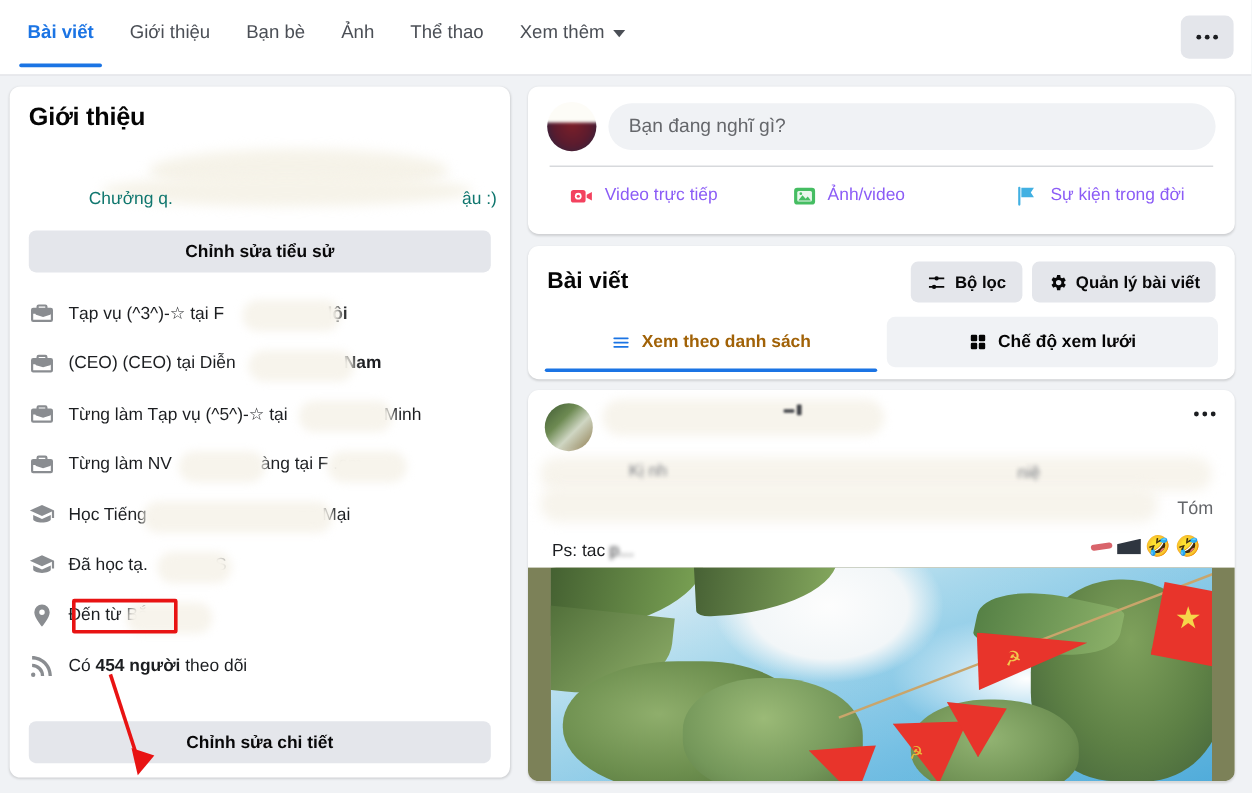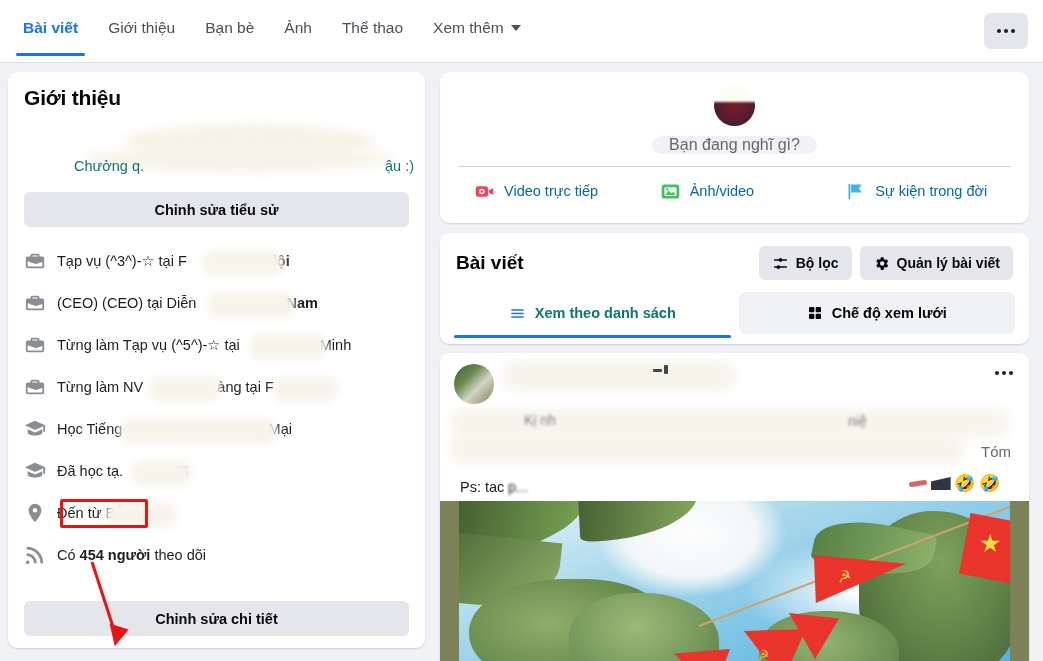--- a/index.html
+++ b/index.html
@@ -94,41 +94,41 @@
 
   
   .red-box {
     position: absolute; border: 3px solid #e81313; border-radius: 2px;
     pointer-events: none;
   }
   .arrow-svg { position: absolute; pointer-events: none; }
 
   
   .composer { padding: 13px 16px 8px 16px; }
-  .comp-top { display: flex; align-items: center; gap: 10px; flex-direction: column; }
+  .comp-top { display: flex; align-items: center; gap: 10px; }
   .avatar {
     width: 41px; height: 41px; border-radius: 50%;
     background: #fdfcf7; overflow: hidden; position: relative; flex: 0 0 41px;
   }
   .avatar .swoosh {
     position: absolute; left: -4px; top: 17px; width: 50px; height: 30px;
     background: radial-gradient(ellipse at 50% 0%, #7d1f28 0%, #5a1b2e 45%, #2a2340 75%, #cfc9bd 100%);
     border-radius: 0 0 50% 50% / 0 0 100% 100%;
     filter: blur(1.2px);
   }
   .comp-input {
     flex: 1; height: 39px; background: #f0f2f5; border-radius: 20px;
     display: flex; align-items: center; padding: 0 17px;
     font-size: 16px; color: #65676b; cursor: pointer;
   }
   .comp-div { height: 1px; background: #ced0d4; margin: 12px 2px 0 2px; }
   .comp-actions { display: flex; height: 48px; }
   .comp-act {
     flex: 1; display: flex; align-items: center; gap: 9px;
-    font-size: 14.5px; color: #0369a1; font-weight: normal;
+    font-size: 14.5px; color: #8b5cf6; font-weight: normal;
     cursor: pointer; padding-left: 18px;
   }
   .comp-act .label { white-space: nowrap; }
 
   
   .posts-head {
     display: flex; align-items: center; justify-content: space-between;
     padding: 13px 16px 12px 16px;
   }
   .posts-head h3 { font-size: 19px; font-weight: bold; color: #050505; }
@@ -139,21 +139,21 @@
     background: #e4e6eb; font-size: 14px; font-weight: bold; color: #080809;
     cursor: pointer; white-space: nowrap;
   }
   .viewtabs { display: flex; gap: 8px; padding: 0 14px 0 14px; }
   .vtab {
     flex: 1; height: 42px; border-radius: 7px;
     display: flex; align-items: center; justify-content: center; gap: 9px;
     font-size: 14.5px; font-weight: bold; cursor: pointer;
     position: relative;
   }
-  .vtab.active { color: #0f766e; background: #fff; }
+  .vtab.active { color: #a16207; background: #fff; }
   .vtab.active::after {
     content: ""; position: absolute; left: 0; right: 0; bottom: -4px;
     height: 3px; background: #1b74e4; border-radius: 2px;
   }
   .vtab.inactive { color: #050505; background: #f0f2f5; }
   .vt-pad { height: 10px; }
 
   
   .post { margin-top: 9px; overflow: hidden; }
   .post-head { display: flex; padding: 11px 14px 0 14px; position: relative; height: 54px; }

